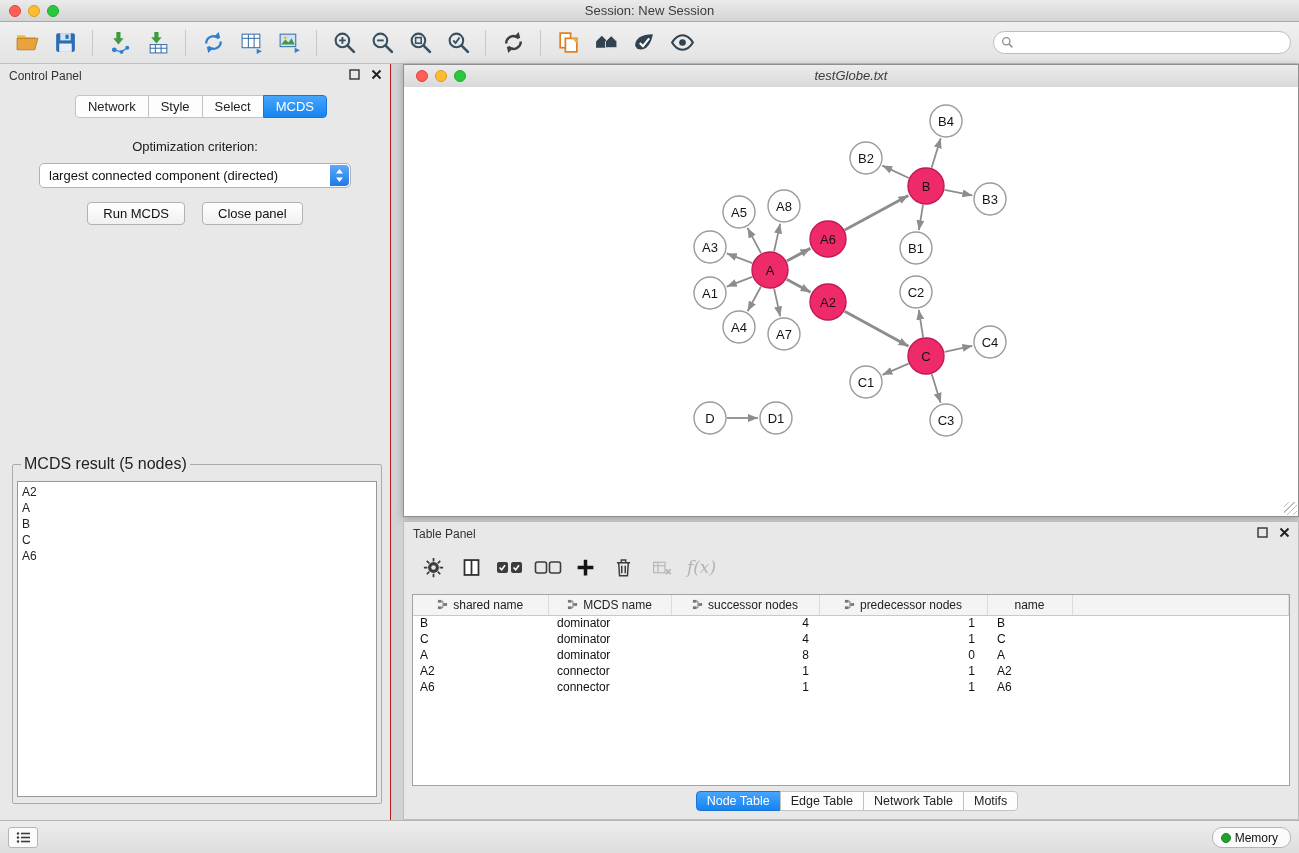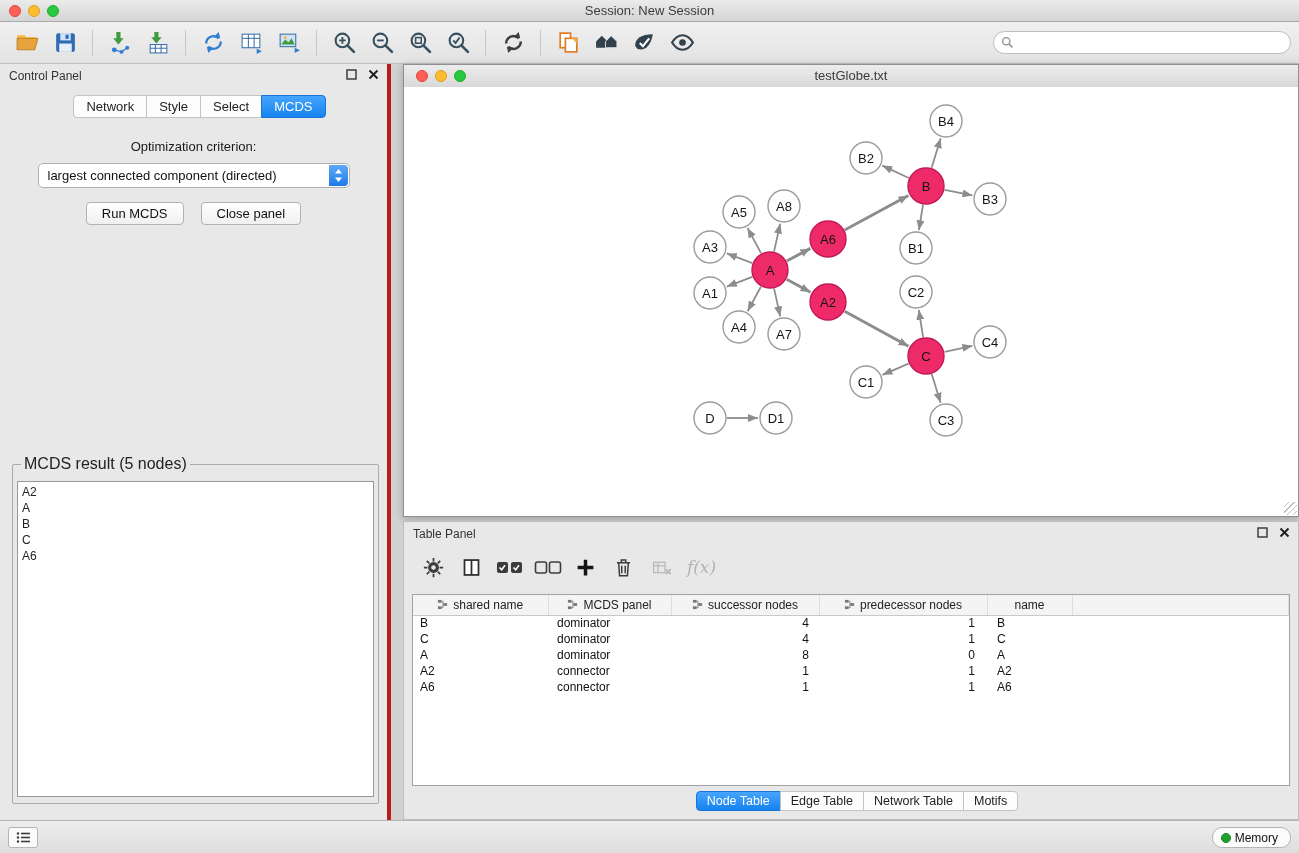--- a/index.html
+++ b/index.html
@@ -38,21 +38,21 @@
   }
   .search-wrap input { border:none; outline:none; flex:1; font-size:12px; background:transparent;
     font-family:"Liberation Sans", sans-serif; margin-left:4px; }
 
   
   .desktop { position:absolute; left:0; top:64px; right:0; bottom:33px; background:#d2d2d2; }
 
   
   .control-panel {
     position:absolute; left:0; top:0; width:391px; height:100%;
-    background:#e8e8e8; border-right:4px solid #b91c1c;
+    background:#e8e8e8; border-right:1px solid #b91c1c;
   }
   .panel-header { height:24px; position:relative; }
   .panel-header .p-title { position:absolute; left:9px; top:0; line-height:24px; font-size:12px; color:#333; }
   .panel-controls { position:absolute; right:8px; top:5px; display:flex; gap:11px; align-items:center; }
   .panel-controls svg { width:11px; height:11px; display:block; }
 
   .seg-tabs { display:flex; justify-content:center; margin-top:7px; }
   .seg { border:1px solid #c3c3c3; background:#fdfdfd; padding:3px 12px; margin-left:-1px;
     font-size:13px; color:#222; }
   .seg:first-child { border-radius:4px 0 0 4px; margin-left:12px; }
@@ -85,21 +85,21 @@
     width:100%; height:100%; background:#fff; border:1px solid #989898;
     font-size:12px; line-height:16px; padding:2px 4px; overflow:hidden;
   }
 
   
   .network-window {
     position:absolute; left:403px; top:0; width:896px; height:453px;
     background:#fff; border:1px solid #8f8f8f; box-shadow:0 2px 8px rgba(0,0,0,0.25);
   }
   .net-titlebar { height:26px; background:linear-gradient(#ececec,#d6d6d6);
-    border-bottom:1px solid #b1b1b1; position:relative; }
+    border-bottom:1px solid #b1b1b1; position:relative;font-style:italic; }
   .net-titlebar .title { position:absolute; left:0; right:0; top:0; line-height:22px;
     text-align:center; font-size:13px; color:#3c3c3c; }
   .net-canvas-wrap { position:absolute; left:0; top:22px; right:0; bottom:0; background:#fff; overflow:hidden; }
   .node-label { font-size:13px; fill:#141414; font-family:"Liberation Sans", sans-serif; }
   .resize-grip { position:absolute; right:1px; bottom:1px; width:13px; height:13px;
     background:repeating-linear-gradient(135deg, transparent 0 3px, #bdbdbd 3px 4px); }
 
   
   .table-panel {
     position:absolute; left:403px; top:457px; width:896px; height:299px;
@@ -568,21 +568,21 @@
                 </span>
               </th>
             <th>
                 <span class="th-inner">
               <svg width="11" height="11" viewBox="0 0 12 12">
                     <rect x="1" y="1" width="4" height="3" fill="#777"></rect>
                     <rect x="1" y="8" width="4" height="3" fill="#777"></rect>
                     <rect x="7" y="4.5" width="4" height="3" fill="#777"></rect>
                     <path d="M5 2.5h1.5v7H5M6.5 6H7" stroke="#777" fill="none"></path>
                   </svg>
-              <span>MCDS panel</span>
+              <span>MCDS name</span>
                 </span>
               </th>
             <th>
                 <span class="th-inner">
               <svg width="11" height="11" viewBox="0 0 12 12">
                     <rect x="1" y="1" width="4" height="3" fill="#777"></rect>
                     <rect x="1" y="8" width="4" height="3" fill="#777"></rect>
                     <rect x="7" y="4.5" width="4" height="3" fill="#777"></rect>
                     <path d="M5 2.5h1.5v7H5M6.5 6H7" stroke="#777" fill="none"></path>
                   </svg>

